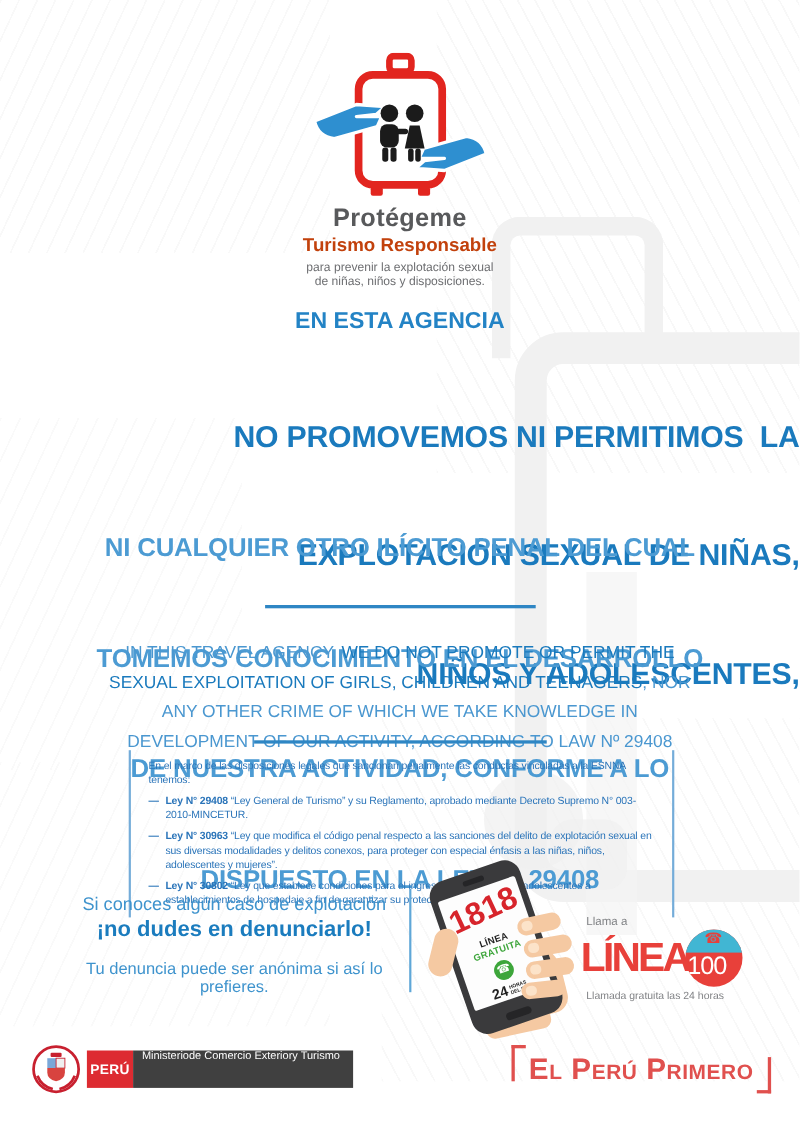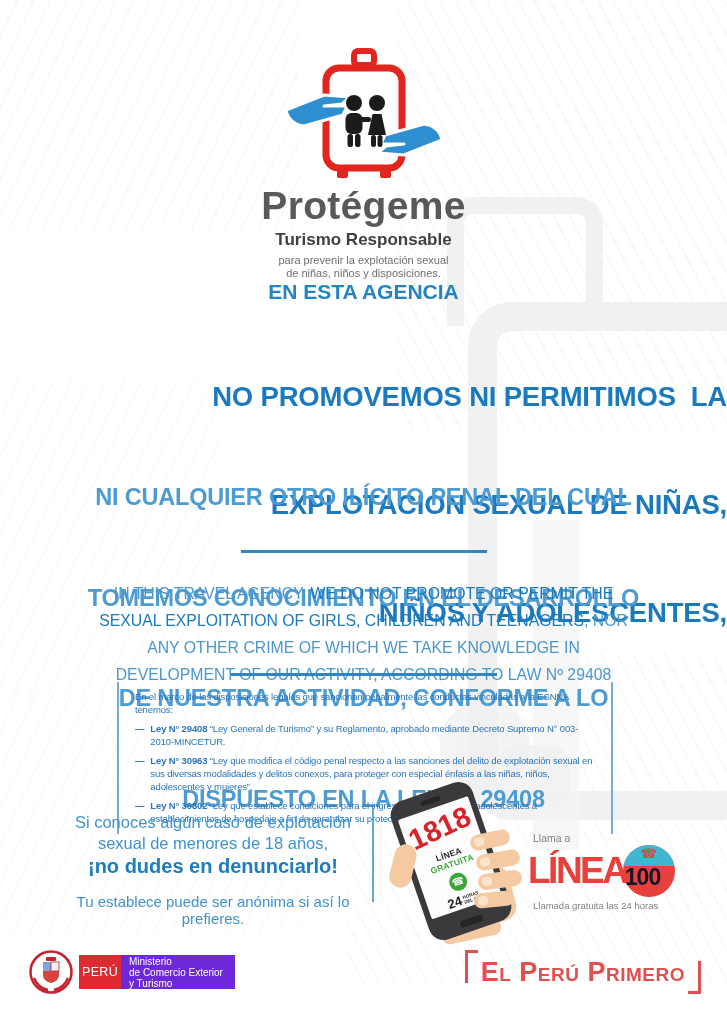--- a/index.html
+++ b/index.html
@@ -22,22 +22,22 @@
   .wm{position:absolute;pointer-events:none;}
   .wm-handle{left:447px;top:197px;width:122px;height:112px;border:17px solid #F1F1F1;border-bottom:none;border-radius:26px 26px 0 0;}
   .wm-body{left:468px;top:302px;width:246px;height:460px;border:29px solid #F1F1F1;border-radius:44px;}
   .wm-stripe{left:533px;top:520px;width:46px;height:330px;background:#F4F4F4;opacity:.7;}
   .wm-blob1{left:440px;top:700px;width:90px;height:90px;background:#F0F0F0;border-radius:50%;opacity:.7;}
   .wm-blob2{left:500px;top:745px;width:70px;height:64px;background:#EFEFEF;border-radius:20px;opacity:.7;}
   .content{position:relative;z-index:2;}
   
   .logo{position:absolute;top:48px;left:0;width:100%;text-align:center;}
   .logo svg{display:block;margin:0 auto;}
-  .logo-title{font-size:39px;font-weight:700;color:#58595B;letter-spacing:.3px;margin-top:0;}
-  .logo-subtitle{font-size:17px;font-weight:700;color:#404040;margin-top:2px;}
+  .logo-title{font-size:23px;font-weight:700;color:#58595B;letter-spacing:.3px;margin-top:0;}
+  .logo-subtitle{font-size:17px;font-weight:700;color:#c2410c;margin-top:2px;}
   .logo-tagline{font-size:11px;color:#6D6E71;line-height:13px;margin-top:4px;}
   
   .kicker{position:absolute;top:280px;width:100%;text-align:center;font-size:21px;font-weight:700;color:#2383C5;}
   .headline-bold{position:absolute;top:307px;width:100%;text-align:right;color:#1A7ABD;font-weight:700;
     font-size:27.5px;line-height:36px;letter-spacing:-.2px;white-space:pre-wrap;}
   .headline-light{position:absolute;top:414px;width:100%;text-align:center;color:#4C9BD3;font-weight:700;
     font-size:23.5px;line-height:33.5px;letter-spacing:-.2px;white-space:pre-wrap;}
   .divider{position:absolute;left:50%;transform:translateX(-50%);height:3px;background:#2E86C4;}
   .divider-1{top:550px;width:246px;}
   .divider-2{top:673px;width:266px;}
@@ -82,29 +82,29 @@
   .thumb{left:8px;top:58px;width:22px;height:44px;border-radius:12px;transform:rotate(14deg);}
   
   .linea100{position:absolute;left:528px;top:32px;width:192px;}
   .l100-call{font-size:10.5px;color:#808285;margin-left:5px;}
   .l100-row{display:flex;align-items:center;margin-top:1px;}
   .l100-brand{font-size:37px;font-weight:700;color:#E8403A;letter-spacing:-2.5px;line-height:38px;}
   .l100-circle{position:relative;width:52px;height:52px;border-radius:50%;background:#E8403A;margin-left:-4px;overflow:hidden;flex:none;}
   .l100-cap{position:absolute;top:0;left:0;right:0;height:21px;background:#41B6D3;}
   .l100-phone-glyph{position:absolute;top:1px;left:0;right:0;text-align:center;font-size:13px;color:#E8403A;
     font-family:"DejaVu Sans",sans-serif;}
-  .l100-num{position:absolute;left:0;right:12px;top:19px;text-align:center;color:#0f172a;font-weight:700;font-size:23px;letter-spacing:-1px;}
+  .l100-num{position:absolute;left:0;right:12px;top:19px;text-align:center;color:#ffffff;font-weight:400;font-size:23px;letter-spacing:-1px;}
   .l100-note{font-size:9.5px;color:#808285;margin-top:3px;margin-left:5px;}
   
   .footer-gov{position:absolute;left:28px;top:948px;display:flex;align-items:center;}
   .coat{width:46px;height:48px;margin-right:5px;}
-  .peru-block{width:42px;height:34px;background:#DD2B31;color:#fff;font-weight:400;font-size:12.5px;
+  .peru-block{width:42px;height:34px;background:#DD2B31;color:#fff;font-weight:700;font-size:12.5px;
     display:flex;align-items:center;justify-content:center;letter-spacing:.3px;}
-  .ministry-block{height:34px;background:#6d28d9;color:#fff;font-size:10px;line-height:11px;
-    padding:0 12px 0 8px;display:flex;flex-direction:column;justify-content:center;}
+  .ministry-block{height:34px;background:#404040;color:#fff;font-size:10px;line-height:11px;
+    padding:0 12px 0 8px;display:flex;flex-direction:row;justify-content:center;}
   .peru-primero{position:absolute;right:26px;top:950px;padding:7px 16px;position:absolute;}
   .pp-text{font-variant:small-caps;font-weight:700;font-size:27px;letter-spacing:.5px;color:#E0504E;line-height:30px;}
   .peru-primero::before{content:'';position:absolute;left:0;top:0;width:10px;height:30px;
     border-left:3px solid #E0504E;border-top:3px solid #E0504E;}
   .peru-primero::after{content:'';position:absolute;right:0;bottom:0;width:10px;height:30px;
     border-right:3px solid #E0504E;border-bottom:3px solid #E0504E;}
 </style>
 </head>
 <body>
 
@@ -184,23 +184,22 @@
       </div>
       <div class="law">
         <span class="law-dash">—</span>
         <span class="law-body"><span class="law-num">Ley N° 30802</span><span> “Ley que establece condiciones para el ingreso de niñas, niños y adolescentes a establecimientos de hospedaje a fin de garantizar su protección e integridad”.</span></span>
       </div>
     </div>
 
     <div class="report">
       <div class="report-text">
         <div class="rl12">Si conoces algún caso de explotación</div>
-        <div class="rl12">sexual de menores de 18 años,</div>
         <div class="rl3">¡no dudes en denunciarlo!</div>
-        <div class="rl4">Tu establece puede ser anónima si así lo prefieres.</div>
+        <div class="rl4">Tu denuncia puede ser anónima si así lo prefieres.</div>
       </div>
       <div class="vsep"></div>
 
       <div class="phone-wrap">
         <div class="skin palm"></div>
         <div class="skin wrist"></div>
         <div class="phone">
           <div class="speaker"></div>
           <div class="screen">
             <div class="n1818">1818</div>

